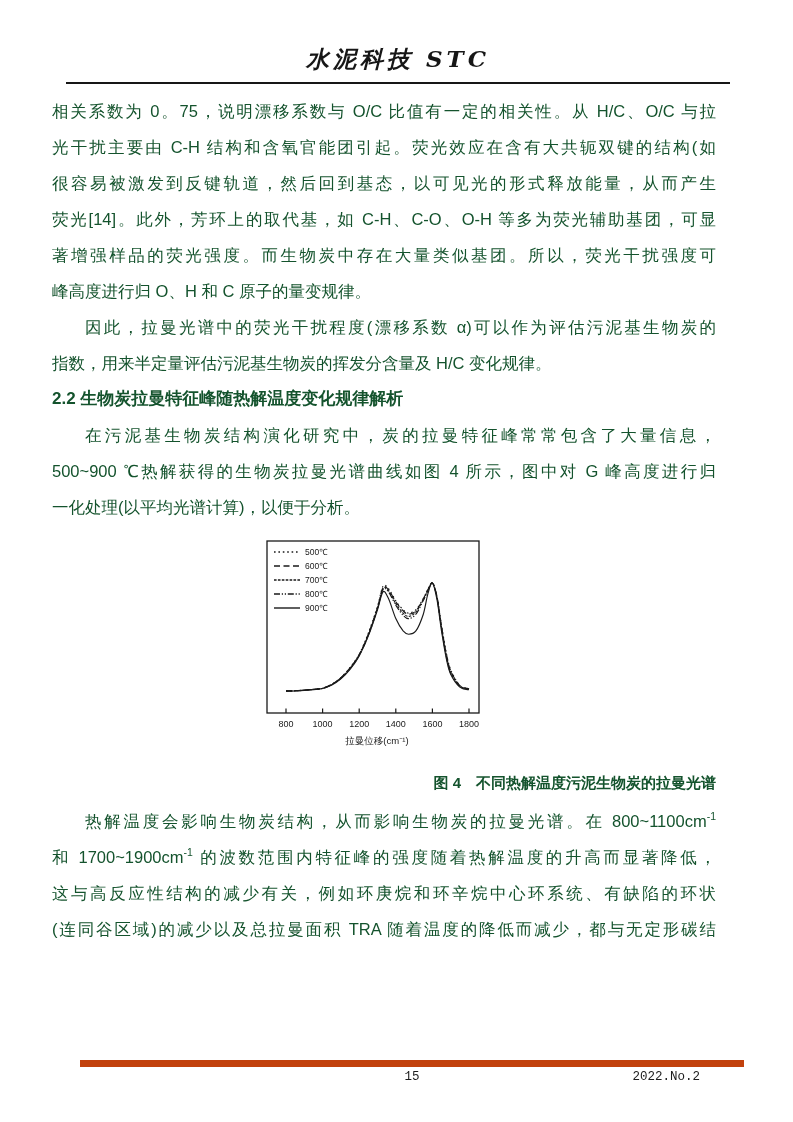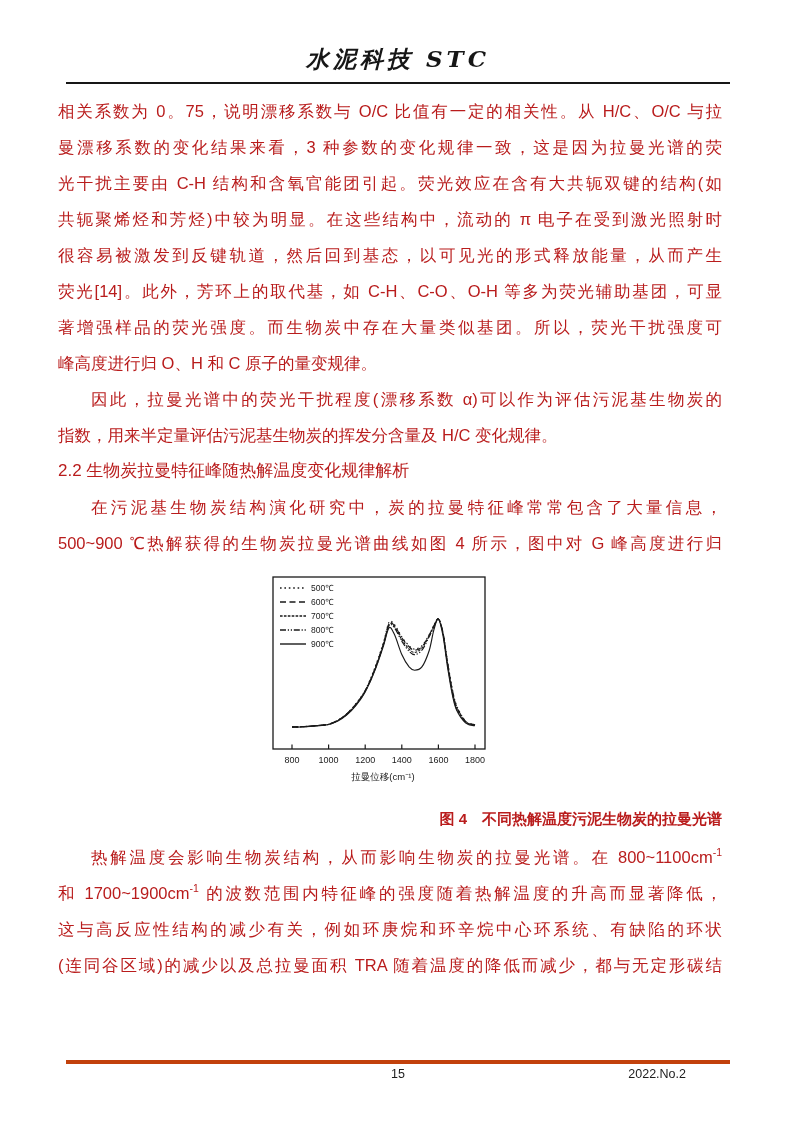--- a/index.html
+++ b/index.html
@@ -29,55 +29,56 @@
     letter-spacing: 4px;
     color: #161616;
   }
   .header-rule {
     margin-top: 7px;
     border-bottom: 2.5px solid #161616;
   }
   .body-flow {
     position: absolute;
     top: 89px;
-    left: 58px;
+    left: 52px;
     width: 664px;
     font-size: 16.5px;
     line-height: 36px;
-    color: #b91c1c;
+    color: #14532d;
   }
   .tline { height: 36px; overflow: hidden; }
   .just { text-align: justify; text-align-last: justify; }
   .indent { text-indent: 2em; }
   sup { font-size: 10.5px; line-height: 0; vertical-align: 7px; }
   .heading {
-    font-weight: normal;
+    font-weight: bold;
     font-size: 17px;
     line-height: 36px;
     height: 36px;
   }
   .figure { text-align: center; margin-top: 8px; }
   .figure svg { display: inline-block; }
   .caption {
     text-align: right;
     font-weight: bold;
     font-size: 15px;
     line-height: 24px;
     margin-top: 6px;
     margin-bottom: 8px;
   }
   .footer {
     position: absolute;
     top: 1056px;
-    left: 66px;
+    left: 80px;
     width: 664px;
-    border-top: 4px solid #c2410c;
+    border-top: 7px solid #c2410c;
     height: 24px;
     font-size: 12.5px;
     color: #1c1c1c;
+    font-family: Liberation Mono, monospace;
   }
   .footer-page {
     position: absolute;
     left: 0; right: 0; top: 3px;
     text-align: center;
   }
   .footer-issue {
     position: absolute;
     right: 44px; top: 3px;
   }
@@ -87,32 +88,31 @@
 
 <div class="page">
 
   <div class="header">
     <div class="header-title">水泥科技 STC</div>
     <div class="header-rule"></div>
   </div>
 
   <div class="body-flow">
       <div class="tline just">相关系数为 0。75，说明漂移系数与 O/C 比值有一定的相关性。从 H/C、O/C 与拉</div>
-      <div class="tline just">曼漂移系数的变化结果来看，3 种参数的变化规律一致，这是因为拉曼光谱的荧</div>
       <div class="tline just">光干扰主要由 C-H 结构和含氧官能团引起。荧光效应在含有大共轭双键的结构(如</div>
-      <div class="tline just">共轭聚烯烃和芳烃)中较为明显。在这些结构中，流动的 π 电子在受到激光照射时</div>
       <div class="tline just">很容易被激发到反键轨道，然后回到基态，以可见光的形式释放能量，从而产生</div>
       <div class="tline just">荧光[14]。此外，芳环上的取代基，如 C-H、C-O、O-H 等多为荧光辅助基团，可显</div>
       <div class="tline just">著增强样品的荧光强度。而生物炭中存在大量类似基团。所以，荧光干扰强度可</div>
       <div class="tline">峰高度进行归 O、H 和 C 原子的量变规律。</div>
       <div class="tline just indent">因此，拉曼光谱中的荧光干扰程度(漂移系数 α)可以作为评估污泥基生物炭的</div>
       <div class="tline">指数，用来半定量评估污泥基生物炭的挥发分含量及 H/C 变化规律。</div>
       <div class="heading">2.2 生物炭拉曼特征峰随热解温度变化规律解析</div>
       <div class="tline just indent">在污泥基生物炭结构演化研究中，炭的拉曼特征峰常常包含了大量信息，</div>
       <div class="tline just">500~900 ℃热解获得的生物炭拉曼光谱曲线如图 4 所示，图中对 G 峰高度进行归</div>
+      <div class="tline">一化处理(以平均光谱计算)，以便于分析。</div>
       <div class="figure"><svg viewBox="0 0 246 220" width="246" height="220">
           <rect x="6" y="8" width="212" height="172" fill="none" stroke="#1a1a1a" stroke-width="1.3"></rect>
           <g fill="#1a1a1a" font-size="9" font-family="&quot;Liberation Sans&quot;, sans-serif" text-anchor="middle">
             <line x1="25" y1="180" x2="25" y2="175.5" stroke="#1a1a1a" stroke-width="1.2"></line>
             <text x="25" y="194">800</text>
             <line x1="61.6" y1="180" x2="61.6" y2="175.5" stroke="#1a1a1a" stroke-width="1.2"></line>
             <text x="61.6" y="194">1000</text>
             <line x1="98.2" y1="180" x2="98.2" y2="175.5" stroke="#1a1a1a" stroke-width="1.2"></line>
             <text x="98.2" y="194">1200</text>
             <line x1="134.8" y1="180" x2="134.8" y2="175.5" stroke="#1a1a1a" stroke-width="1.2"></line>

